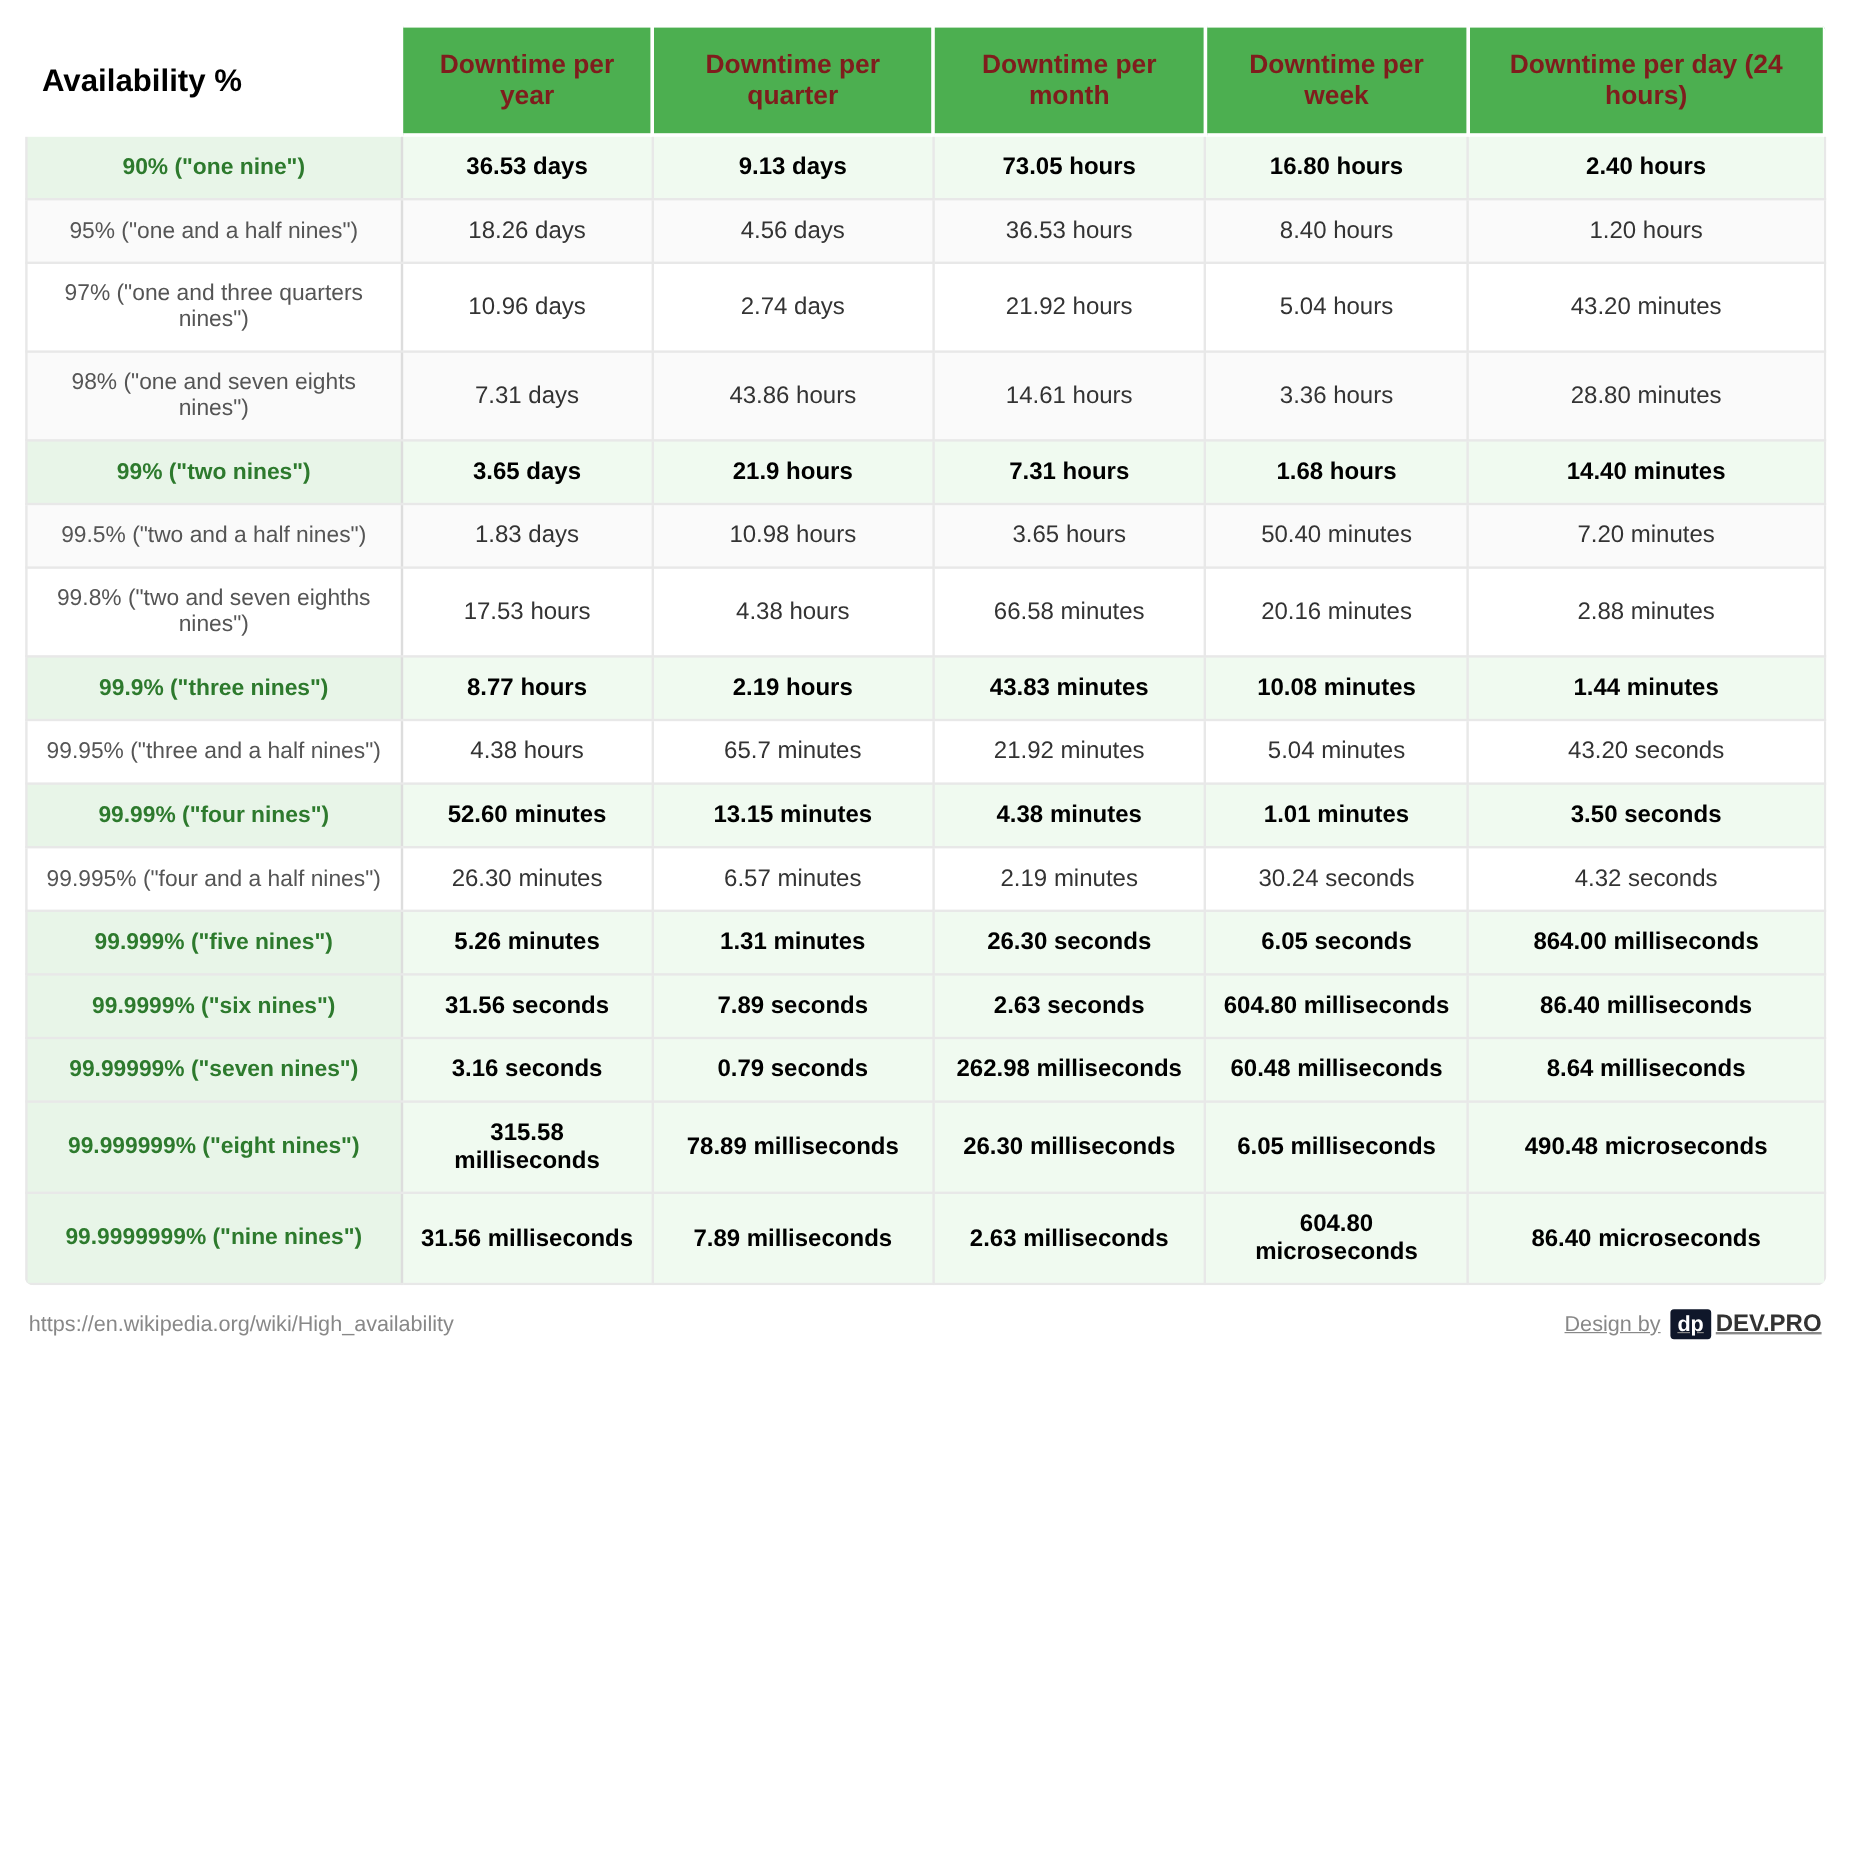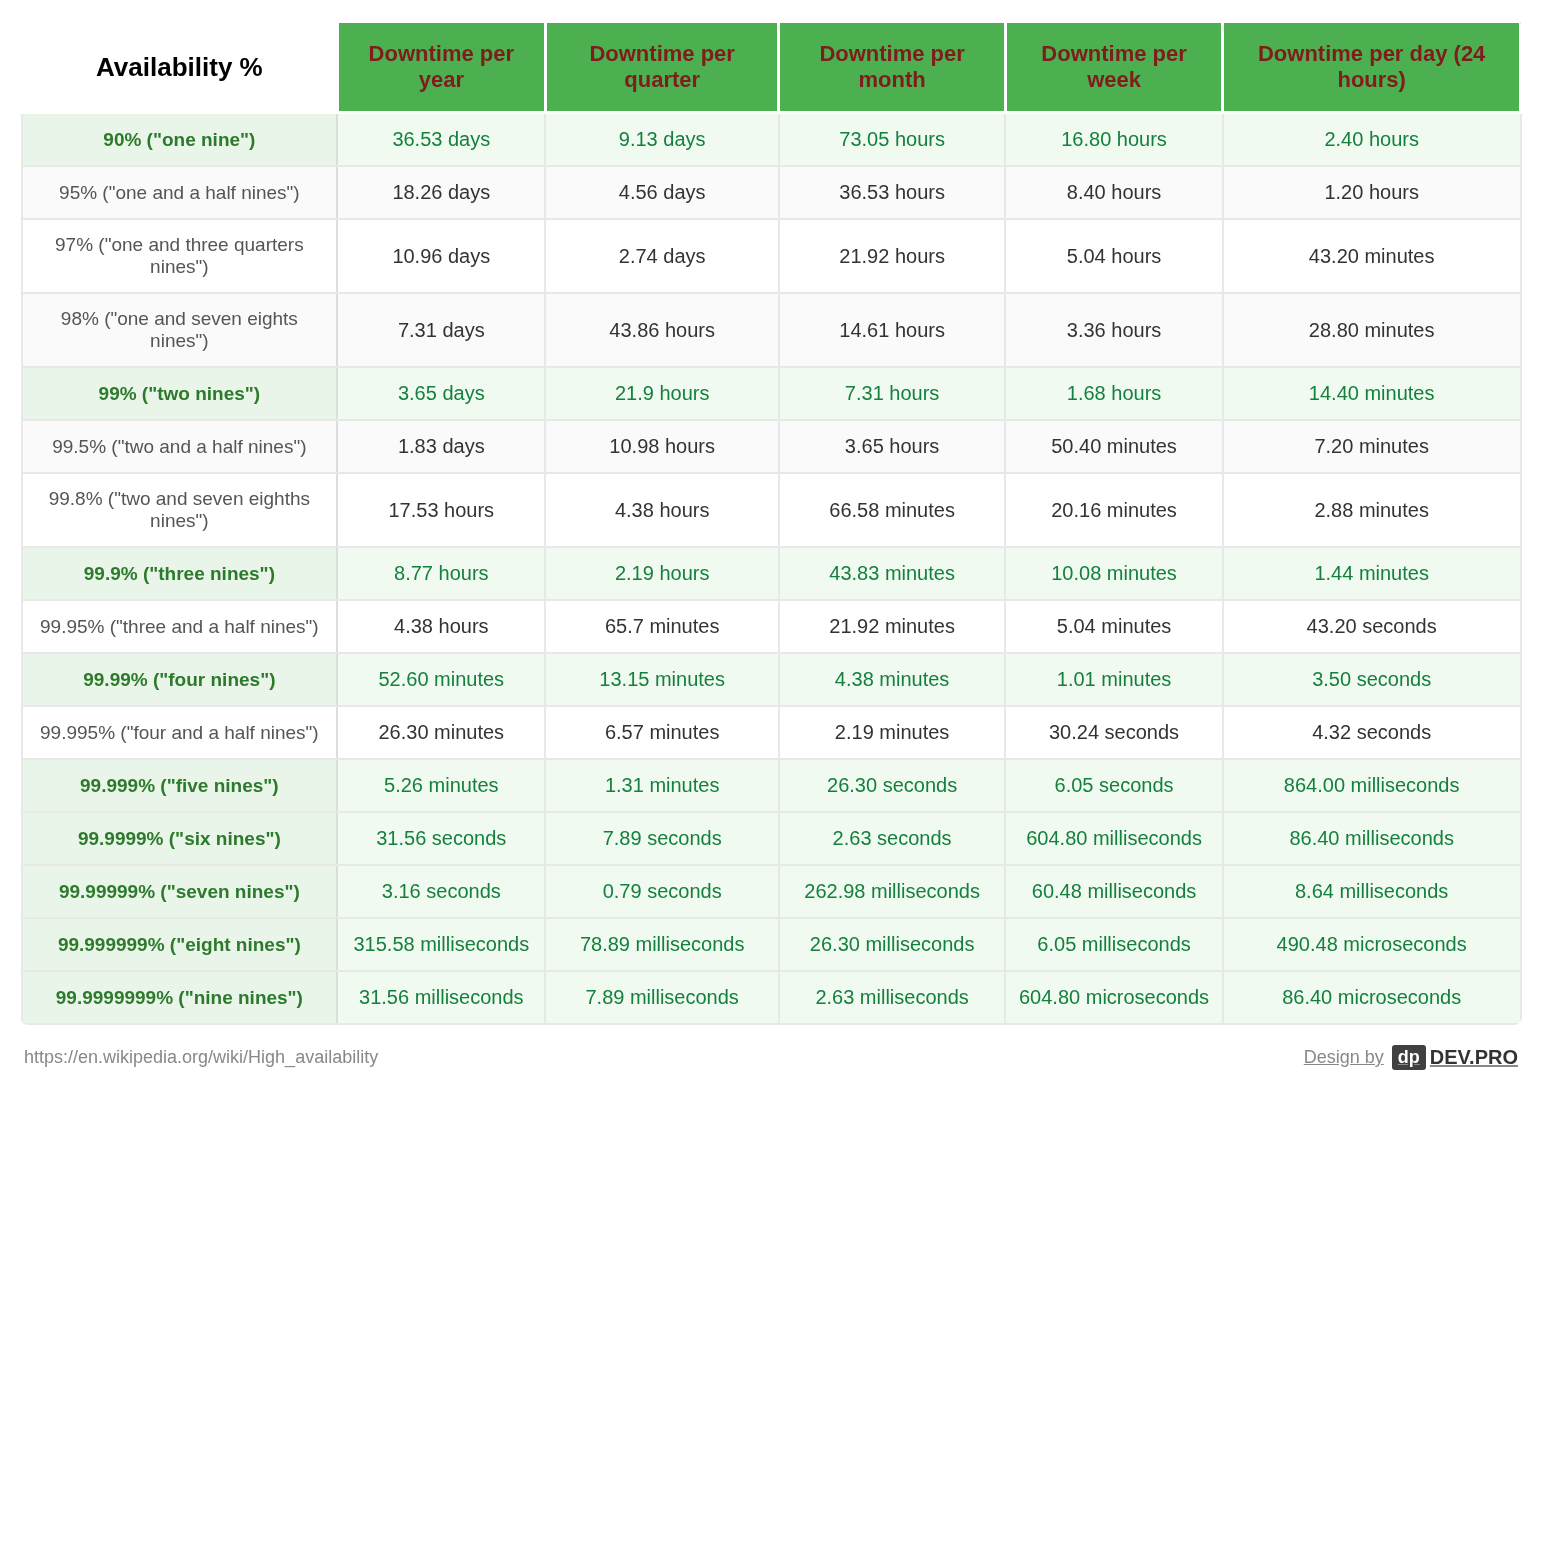--- a/index.html
+++ b/index.html
@@ -26,40 +26,40 @@
       font-size: 22px;
       text-align: center;
       padding: 18px 12px;
       border: 3px solid #ffffff;
     }
     th:first-child {
       background-color: #ffffff;
       color: #000000;
       font-size: 26px;
       font-weight: bold;
-      text-align: center;
+      text-align: left;
     }
     td {
       text-align: center;
       padding: 14px 10px;
       font-size: 20px;
       border: 2px solid #e8e8e8;
       color: #333333;
     }
     td:first-child {
       text-align: center;
       font-size: 19px;
       color: #555555;
       background-color: #f9f9f9;
       border-right: 2px solid #dddddd;
     }
     tr.highlighted td {
       background-color: #f0faf0;
-      font-weight: normal;
-      color: #15803d;
+      font-weight: bold;
+      color: #000000;
     }
     tr.highlighted td:first-child {
       background-color: #e8f5e8;
       color: #2d7a2d;
       font-weight: bold;
     }
     tr:not(.highlighted):nth-child(even) td {
       background-color: #fafafa;
     }
     tr:not(.highlighted):nth-child(odd) td {
@@ -87,21 +87,21 @@
     }
     .brand-logo {
       font-weight: bold;
       color: #333333;
       font-size: 20px;
       display: flex;
       align-items: center;
       gap: 4px;
     }
     .brand-logo .dp-box {
-      background-color: #404040;
+      background-color: #0f172a;
       color: white;
       padding: 2px 6px;
       font-size: 18px;
       border-radius: 3px;
       font-weight: bold;
     }
   </style>
 </head>
 <body>
 

